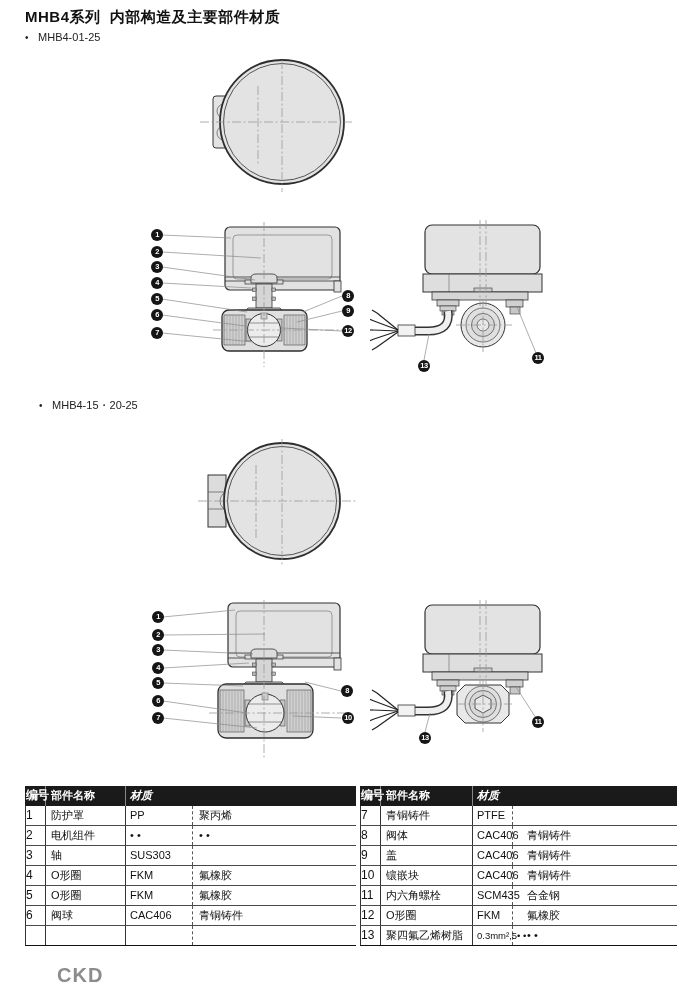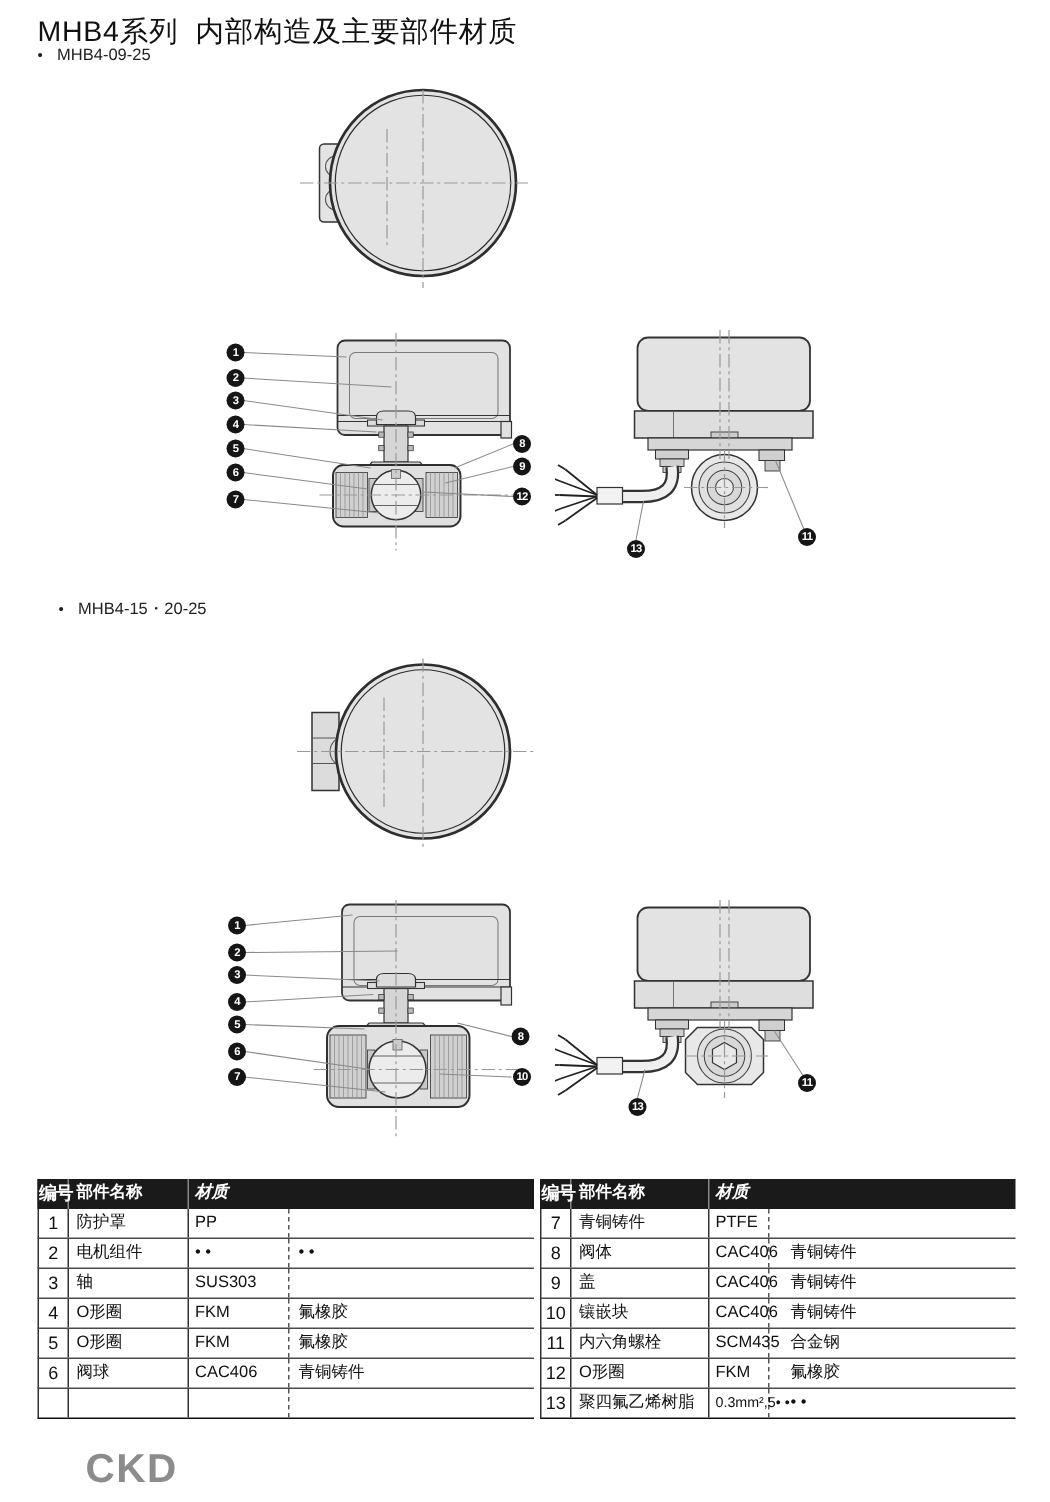--- a/index.html
+++ b/index.html
@@ -1,19 +1,19 @@
 <!DOCTYPE html>
 <html><head>
 <meta charset="utf-8">
 <style>
   * { margin:0; padding:0; box-sizing:border-box; }
   body { width:700px; height:1001px; background:#ffffff; font-family:"Liberation Sans", sans-serif; color:#111; }
   .page { position:relative; width:700px; height:1001px; background:#fff; overflow:hidden; }
 
-  .title { position:absolute; left:25px; top:8px; font-size:19px; font-weight:normal; white-space:pre; letter-spacing:0.5px; }
+  .title { position:absolute; left:25px; top:8px; font-size:15px; font-weight:bold; white-space:pre; letter-spacing:0.5px; }
   .bullet-line { position:absolute; font-size:11px; color:#222; }
   .bullet-line .dot { display:inline-block; width:10px; font-size:10px; }
   #bullet1 { left:25px; top:31px; }
   #bullet2 { left:39px; top:398px; }
 
   .fig { position:absolute; }
   .fig svg { position:absolute; left:0; top:0; }
 
   .badge { position:absolute; width:12px; height:12px; border-radius:50%; background:#151515; color:#fff;
            font-size:7.5px; font-weight:bold; text-align:center; line-height:12px; letter-spacing:-0.5px; }
@@ -24,42 +24,42 @@
   .ptable.left  { width:331px; margin-right:4px; }
   .ptable.right { width:317px; }
   .trow { display:grid; height:20px; line-height:19px; border-bottom:1px solid #4a4a4a; border-left:1px solid #333; }
   .ptable.left  .trow { grid-template-columns:20px 80px 67px 1fr; }
   .ptable.right .trow { grid-template-columns:20px 92px 40px 1fr; }
   .trow:last-child { border-bottom:1.5px solid #111; }
   .thead { background:#1a1a1a; color:#fff; font-weight:bold; border-left:1px solid #1a1a1a; border-bottom:none; }
   .thead .c { border-color:#888 !important; }
   .thead .no { font-size:10px; letter-spacing:-1px; }
   .c { overflow:visible; white-space:nowrap; }
-  .c.no   { text-align:center; font-size:12px; border-right:1px solid #333; }
+  .c.no   { text-align:left; font-size:12px; border-right:1px solid #333; }
   .c.name { padding-left:5px; border-right:1px solid #333; }
   .c.code { padding-left:4px; border-right:1px dashed #555; }
   .c.desc { padding-left:6px; }
   .ptable.right .c.desc { padding-left:14px; }
   .thead .mat { grid-column:3 / 5; border-right:none !important; padding-left:4px;font-style:italic; }
 
-  .logo { position:absolute; left:57px; top:964px; font-size:27px; font-weight:800; color:#8c8c8c; letter-spacing:1px; }
+  .logo { position:absolute; left:57px; top:964px; font-size:20px; font-weight:800; color:#8c8c8c; letter-spacing:1px; }
 
   .cl { stroke:#999; stroke-width:0.8; stroke-dasharray:9 2.5 2 2.5; fill:none; }
   .ldr { stroke:#8a8a8a; stroke-width:0.7; }
 </style>
 </head>
 <body>
 
 <div class="page">
 
   <div class="title">MHB4系列  内部构造及主要部件材质</div>
 
   <div class="bullet-line" id="bullet1">
     <span class="dot">•</span>
-    <span>MHB4-09-25</span>
+    <span>MHB4-01-25</span>
   </div>
 
   <div class="fig" style="left:170px; top:58px; width:200px; height:142px;">
     <svg width="200" height="142" viewBox="0 0 200 142">
       <rect x="43" y="38" width="15" height="52" rx="3" fill="#e3e3e3" stroke="#333" stroke-width="1"></rect>
       <circle cx="54" cy="53" r="7" fill="none" stroke="#555" stroke-width="0.7"></circle>
       <circle cx="54" cy="75" r="7" fill="none" stroke="#555" stroke-width="0.7"></circle>
       <circle cx="112" cy="64" r="62" fill="#e3e3e3" stroke="#2e2e2e" stroke-width="1.8"></circle>
       <circle cx="112" cy="64" r="58.5" fill="none" stroke="#2e2e2e" stroke-width="0.8"></circle>
       <line class="cl" x1="30" y1="64" x2="182" y2="64"></line>
@@ -292,20 +292,21 @@
     <div class="ptable left">
       <div class="trow thead">
         <div class="c no">编号</div>
         <div class="c name">部件名称</div>
         <div class="c mat">材质</div>
       </div>
       <div class="trow">
         <div class="c no">1</div>
         <div class="c name">防护罩</div>
         <div class="c code">PP</div>
+        <div class="c desc">聚丙烯</div>
       </div>
       <div class="trow">
         <div class="c no">2</div>
         <div class="c name">电机组件</div>
         <div class="c code">• •</div>
         <div class="c desc">• •</div>
       </div>
       <div class="trow">
         <div class="c no">3</div>
         <div class="c name">轴</div>

